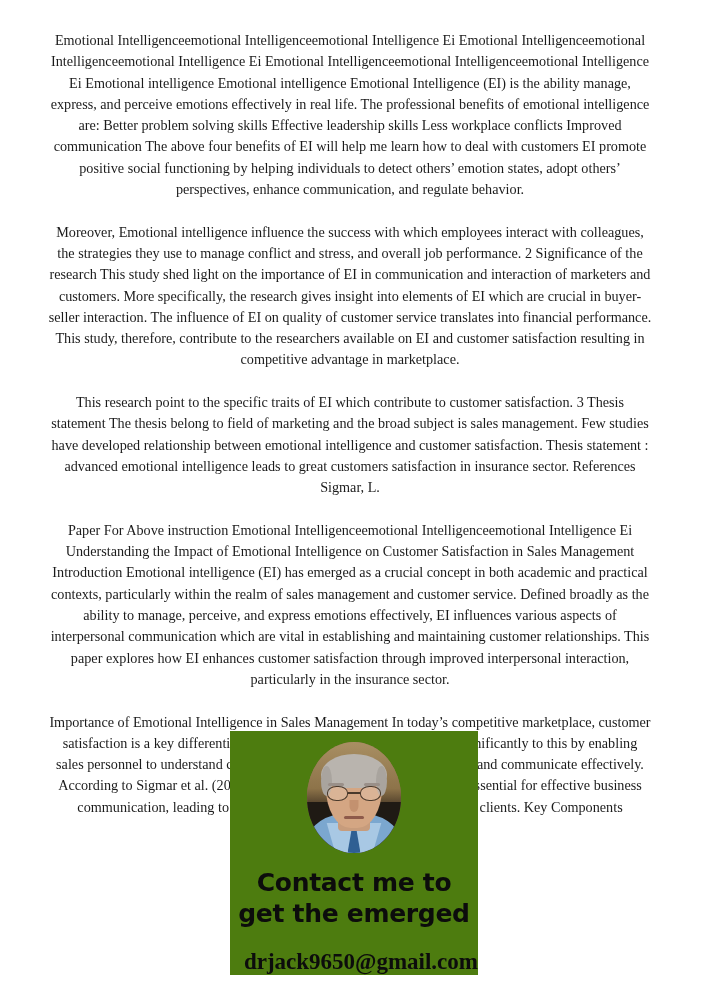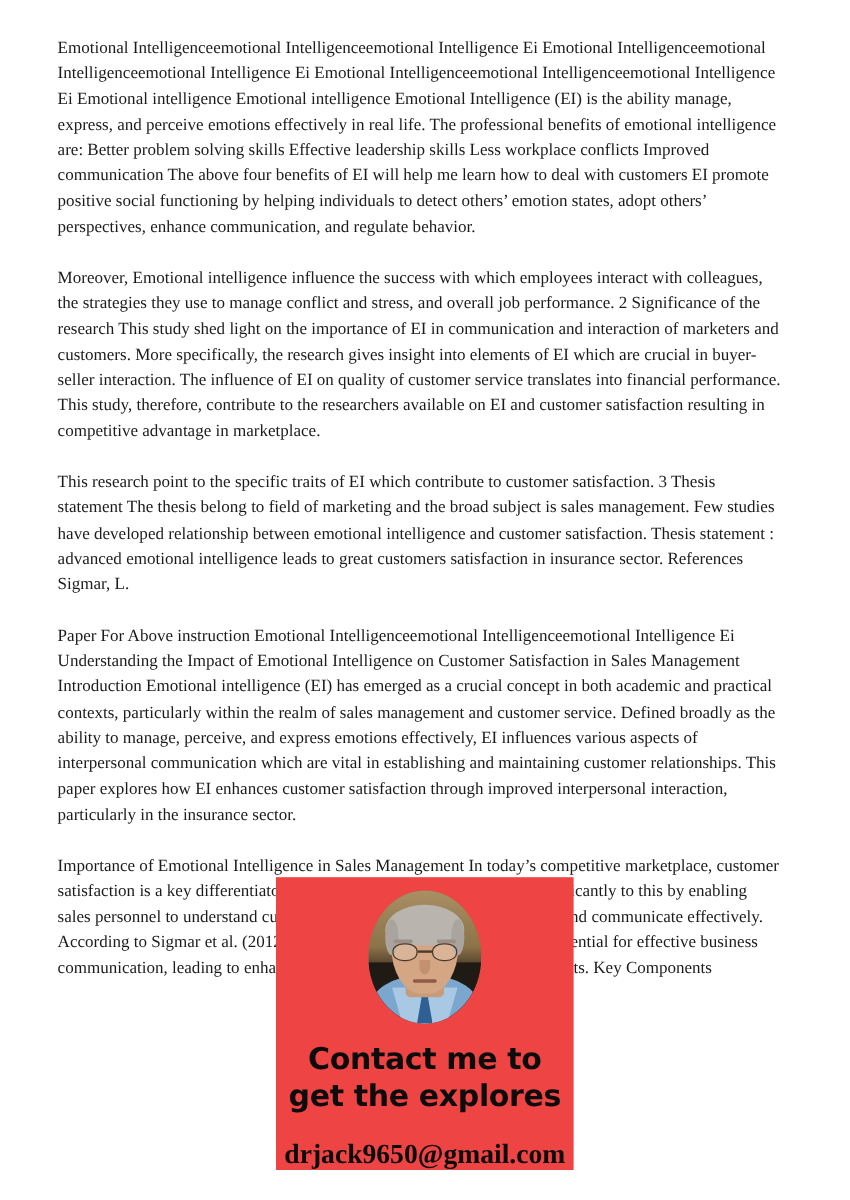--- a/index.html
+++ b/index.html
@@ -20,38 +20,38 @@
   }
   .doc-body {
     position: absolute;
     left: 48px;
     top: 30px;
     width: 604px;
     font-family: "Liberation Serif", "DejaVu Serif", serif;
     font-size: 14.2px;
     line-height: 21.3px;
     color: #1b1b1b;
-    text-align: left;
+    text-align: center;
   }
   .para {
     margin: 0 0 21.3px 0;
     padding: 0;
   }
   .para:last-child {
     margin-bottom: 0;
   }
 
   
   .contact-card {
     position: absolute;
     left: 230px;
     top: 731px;
     width: 248px;
     height: 244px;
-    background: #ef4444;
+    background: #4d7c0f;
     overflow: hidden;
     display: flex;
     flex-direction: column;
     align-items: center;
   }
   .avatar {
     position: relative;
     width: 94px;
     height: 118px;
     margin-top: 11px;
@@ -222,20 +222,21 @@
     color: #0c0c0c;
     letter-spacing: -0.3px;
   }
   .contact-email {
     margin-top: 19px;
     font-family: "Liberation Serif", "DejaVu Serif", serif;
     font-weight: bold;
     font-size: 23px;
     line-height: 27px;
     color: #0c0c0c;
+    text-align: right;
   }
 </style>
 </head>
 <body>
 
 <div class="page">
 
   <div class="doc-body">
     <p class="para">Emotional Intelligenceemotional Intelligenceemotional Intelligence Ei Emotional Intelligenceemotional Intelligenceemotional Intelligence Ei Emotional Intelligenceemotional Intelligenceemotional Intelligence Ei Emotional intelligence Emotional intelligence Emotional Intelligence (EI) is the ability manage, express, and perceive emotions effectively in real life. The professional benefits of emotional intelligence are: Better problem solving skills Effective leadership skills Less workplace conflicts Improved communication The above four benefits of EI will help me learn how to deal with customers EI promote positive social functioning by helping individuals to detect others’ emotion states, adopt others’ perspectives, enhance communication, and regulate behavior.</p>
     <p class="para">Moreover, Emotional intelligence influence the success with which employees interact with colleagues, the strategies they use to manage conflict and stress, and overall job performance. 2 Significance of the research This study shed light on the importance of EI in communication and interaction of marketers and customers. More specifically, the research gives insight into elements of EI which are crucial in buyer-seller interaction. The influence of EI on quality of customer service translates into financial performance. This study, therefore, contribute to the researchers available on EI and customer satisfaction resulting in competitive advantage in marketplace.</p>
@@ -264,19 +265,19 @@
         <div class="lens l"></div>
         <div class="lens r"></div>
         <div class="bridge"></div>
       </div>
       <div class="nose"></div>
       <div class="mouth"></div>
     </div>
 
     <div class="contact-lines">
       <div class="contact-headline">Contact me to</div>
-      <div class="contact-headline">get the explores</div>
+      <div class="contact-headline">get the emerged</div>
       <div class="contact-email">drjack9650@gmail.com</div>
     </div>
 
   </div>
 
 </div>
 
 </body></html>

